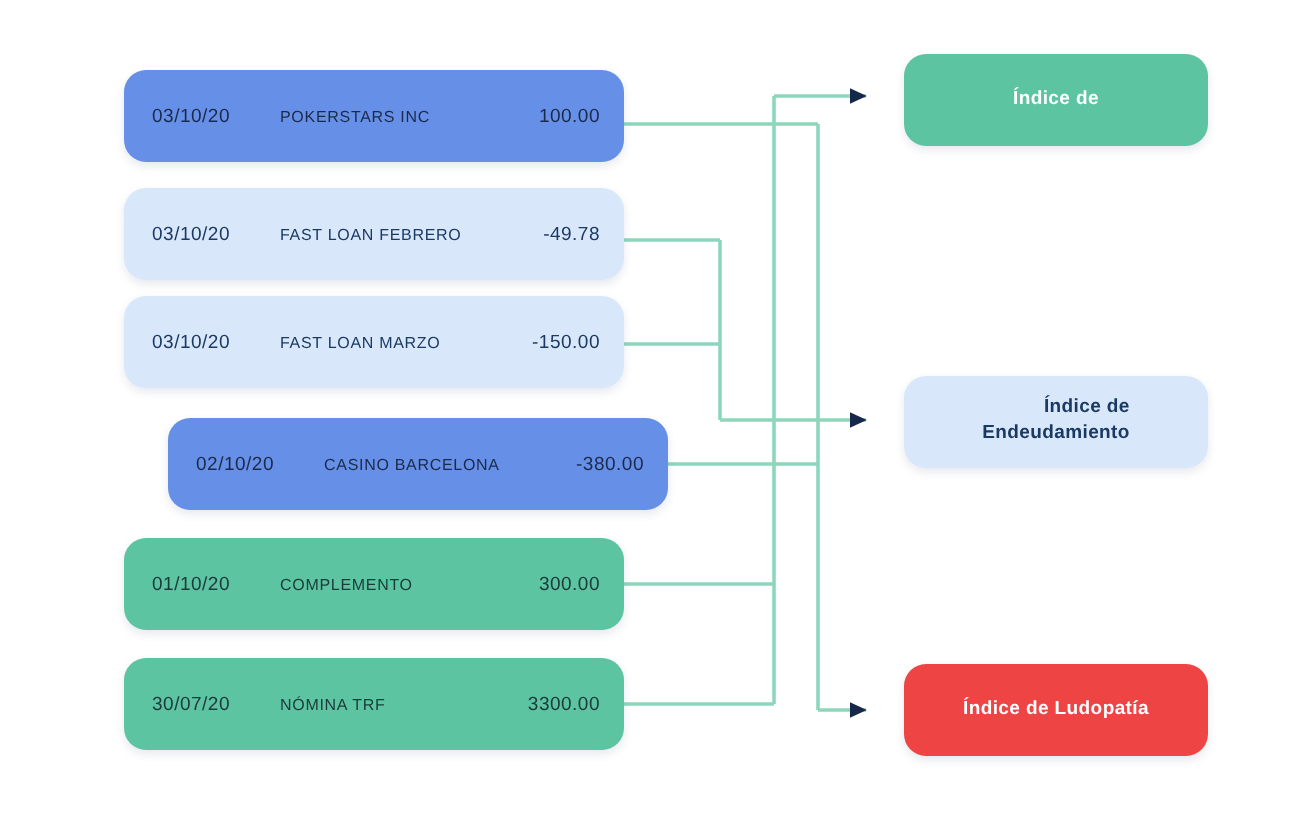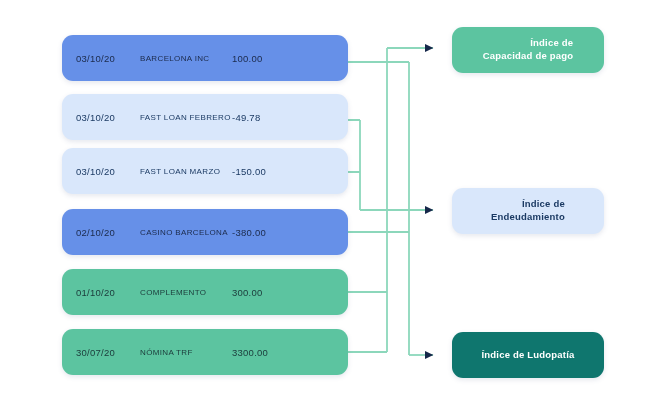--- a/index.html
+++ b/index.html
@@ -27,21 +27,21 @@
     top: 0;
     width: 655px;
     height: 418px;
     z-index: 1;
   }
 
   
   .txn-row {
     position: absolute;
     left: 62px;
-    width: 286px;
+    width: 250px;
     height: 46px;
     border-radius: 11px;
     box-sizing: border-box;
     display: flex;
     align-items: center;
     z-index: 2;
     box-shadow: 0 2px 5px rgba(60, 80, 120, 0.13);
   }
   .txn-row.blue {
     background: #6690e8;
@@ -68,20 +68,21 @@
     width: 108px;
     text-align: left;
     font-size: 8px;
     letter-spacing: 0.35px;
     white-space: nowrap;
   }
   .txn-amount {
     position: absolute;
     left: 170px;
     width: 68px;
+    text-align: right;
     font-size: 9.5px;
     letter-spacing: 0.25px;
     white-space: nowrap;
   }
 
   .txn-row.blue .txn-date,
   .txn-row.blue .txn-desc,
   .txn-row.blue .txn-amount {
     color: #1b2a4a;
   }
@@ -118,21 +119,21 @@
   }
   .index-card.green {
     background: #5cc4a0;
     color: #ffffff;
   }
   .index-card.lightblue {
     background: #d9e7fb;
     color: #1b3a63;
   }
   .index-card.blue {
-    background: #0f766e;
+    background: #ef4444;
     color: #ffffff;
   }
   .index-card span {
     display: block;
   }
 </style>
 </head>
 <body>
 
 <div id="canvas">
@@ -161,58 +162,57 @@
       <path d="M409,62 L409,355"></path>
 
       <path d="M387,48 L433,48" marker-end="url(#arrowhead)"></path>
       <path d="M360,210 L433,210" marker-end="url(#arrowhead)"></path>
       <path d="M409,355 L433,355" marker-end="url(#arrowhead)"></path>
     </g>
   </svg>
 
   <div class="txn-row blue" style="top:35px;">
     <span class="txn-date">03/10/20</span>
-    <span class="txn-desc">BARCELONA INC</span>
+    <span class="txn-desc">POKERSTARS INC</span>
     <span class="txn-amount">100.00</span>
   </div>
 
   <div class="txn-row lightblue" style="top:94px;">
     <span class="txn-date">03/10/20</span>
     <span class="txn-desc">FAST LOAN FEBRERO</span>
     <span class="txn-amount">-49.78</span>
   </div>
 
   <div class="txn-row lightblue" style="top:148px;">
     <span class="txn-date">03/10/20</span>
     <span class="txn-desc">FAST LOAN MARZO</span>
     <span class="txn-amount">-150.00</span>
   </div>
 
-  <div class="txn-row blue" style="top:209px;">
+  <div class="txn-row blue" style="top:209px;margin-left:22px;">
     <span class="txn-date">02/10/20</span>
     <span class="txn-desc">CASINO BARCELONA</span>
     <span class="txn-amount">-380.00</span>
   </div>
 
   <div class="txn-row green" style="top:269px;">
     <span class="txn-date">01/10/20</span>
     <span class="txn-desc">COMPLEMENTO</span>
     <span class="txn-amount">300.00</span>
   </div>
 
   <div class="txn-row green" style="top:329px;">
     <span class="txn-date">30/07/20</span>
     <span class="txn-desc">NÓMINA TRF</span>
     <span class="txn-amount">3300.00</span>
   </div>
 
   <div class="index-card green" style="top:27px;">
     <div>
       <span>Índice de</span>
-      <span>Capacidad de pago</span>
     </div>
   </div>
 
   <div class="index-card lightblue" style="top:188px;">
     <div>
       <span>Índice de</span>
       <span>Endeudamiento</span>
     </div>
   </div>
 

